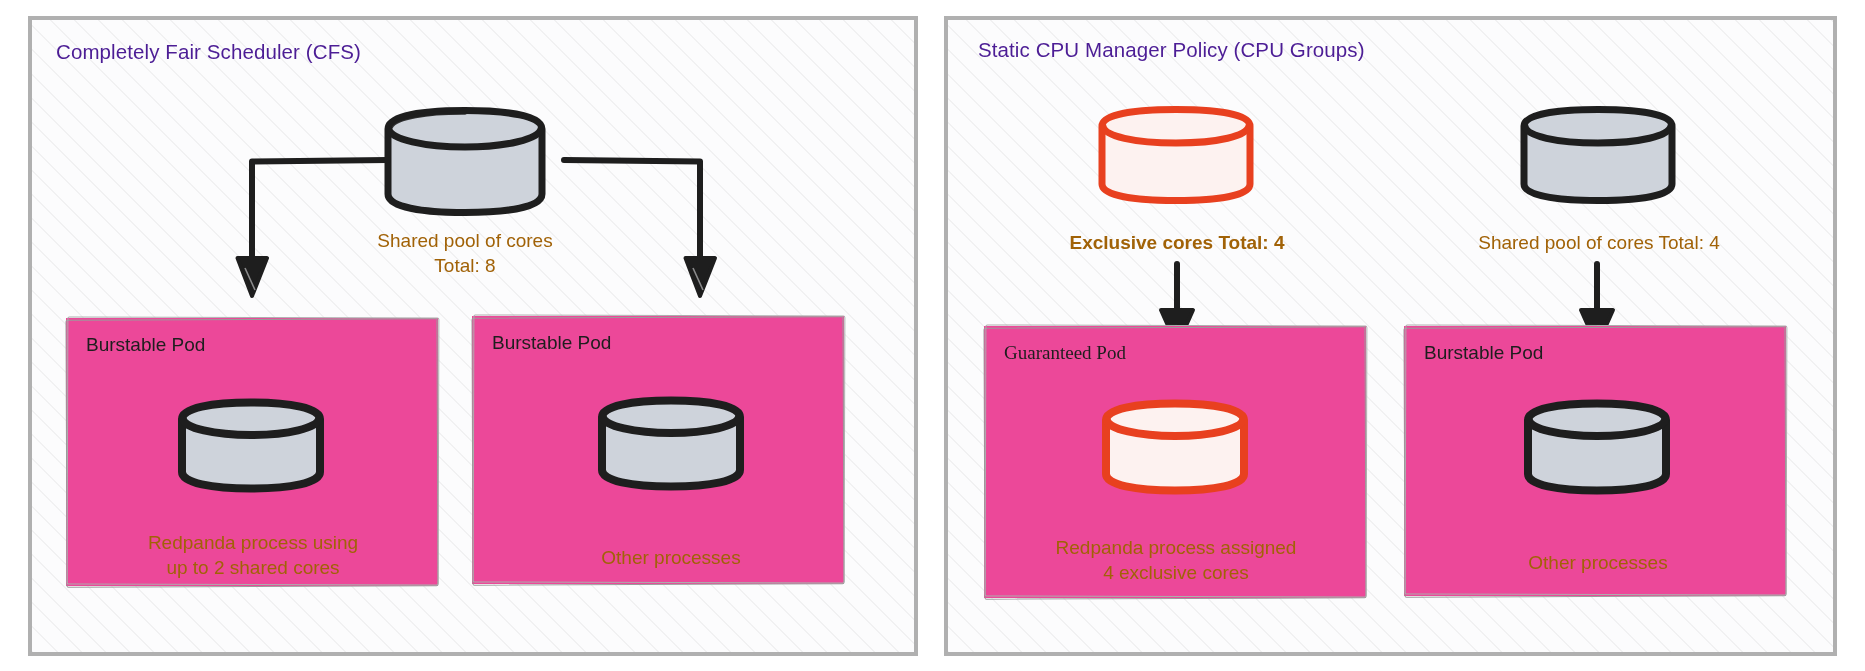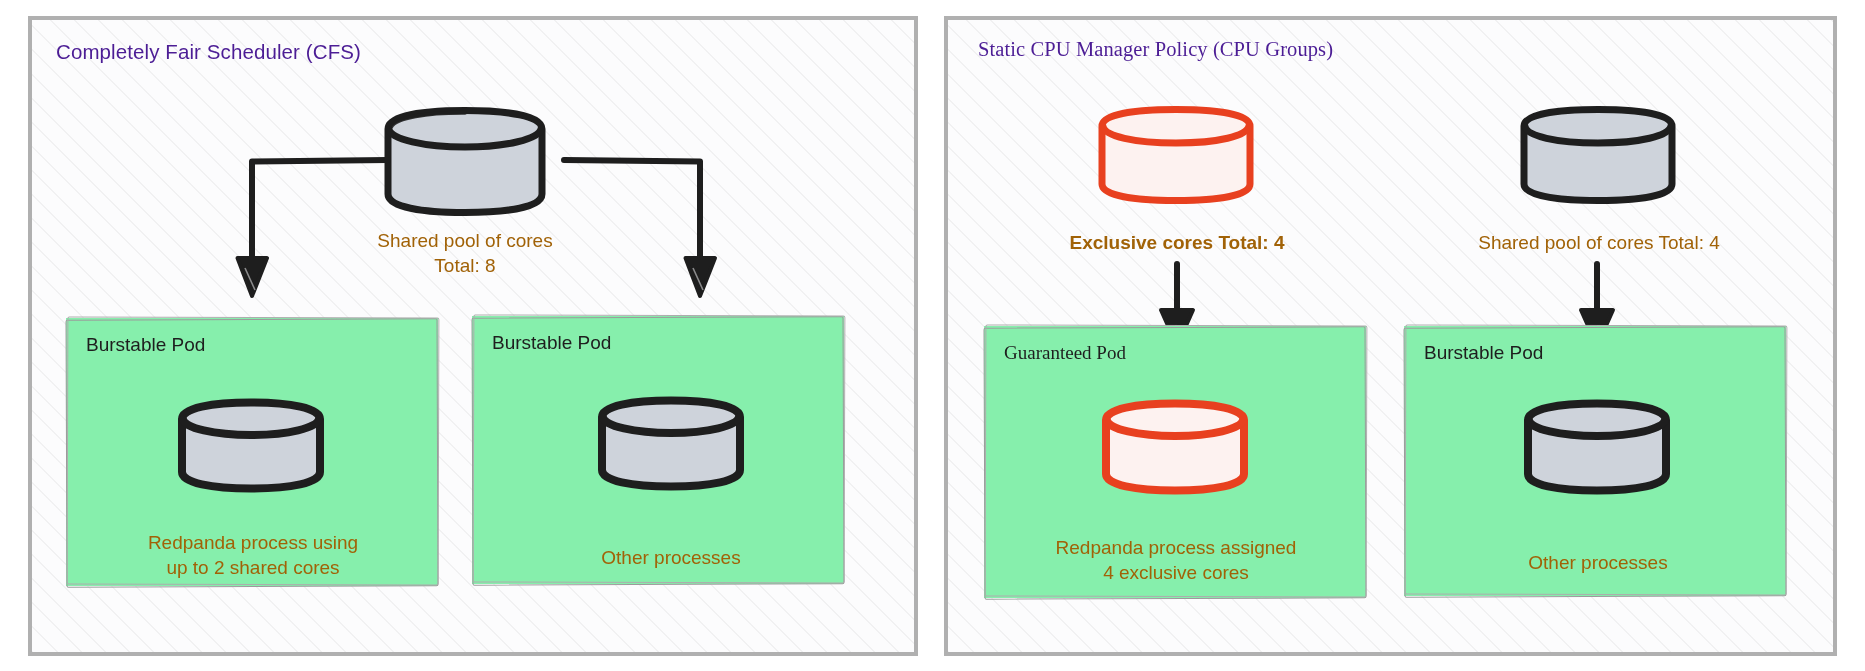--- a/index.html
+++ b/index.html
@@ -20,26 +20,26 @@
   #panel-static{left:944px;top:16px;width:893px;height:640px;}
 
   .panel-title{
     position:absolute;
     font-size:20.5px;
     letter-spacing:0.1px;
     color:#4c1d95;
     white-space:nowrap;
   }
   #title-cfs{left:56px;top:40px;}
-  #title-static{left:978px;top:38px;font-family:Liberation Serif, serif;}
+  #title-static{left:978px;top:38px;}
 
   
   .pod{
     position:absolute;
-    background:#86efac;
+    background:#ec4899;
     box-sizing:border-box;
   }
   .pod .pod-frame{
     position:absolute;inset:0;
     border:1.6px solid #9b9b9b;
     border-radius:2px;
     box-sizing:border-box;
   }
   .pod .pod-frame.a{transform:rotate(-0.22deg) translate(0px,1px);}
   .pod .pod-frame.b{transform:rotate(0.16deg) translate(1px,-1px);border-color:#adadad;}

